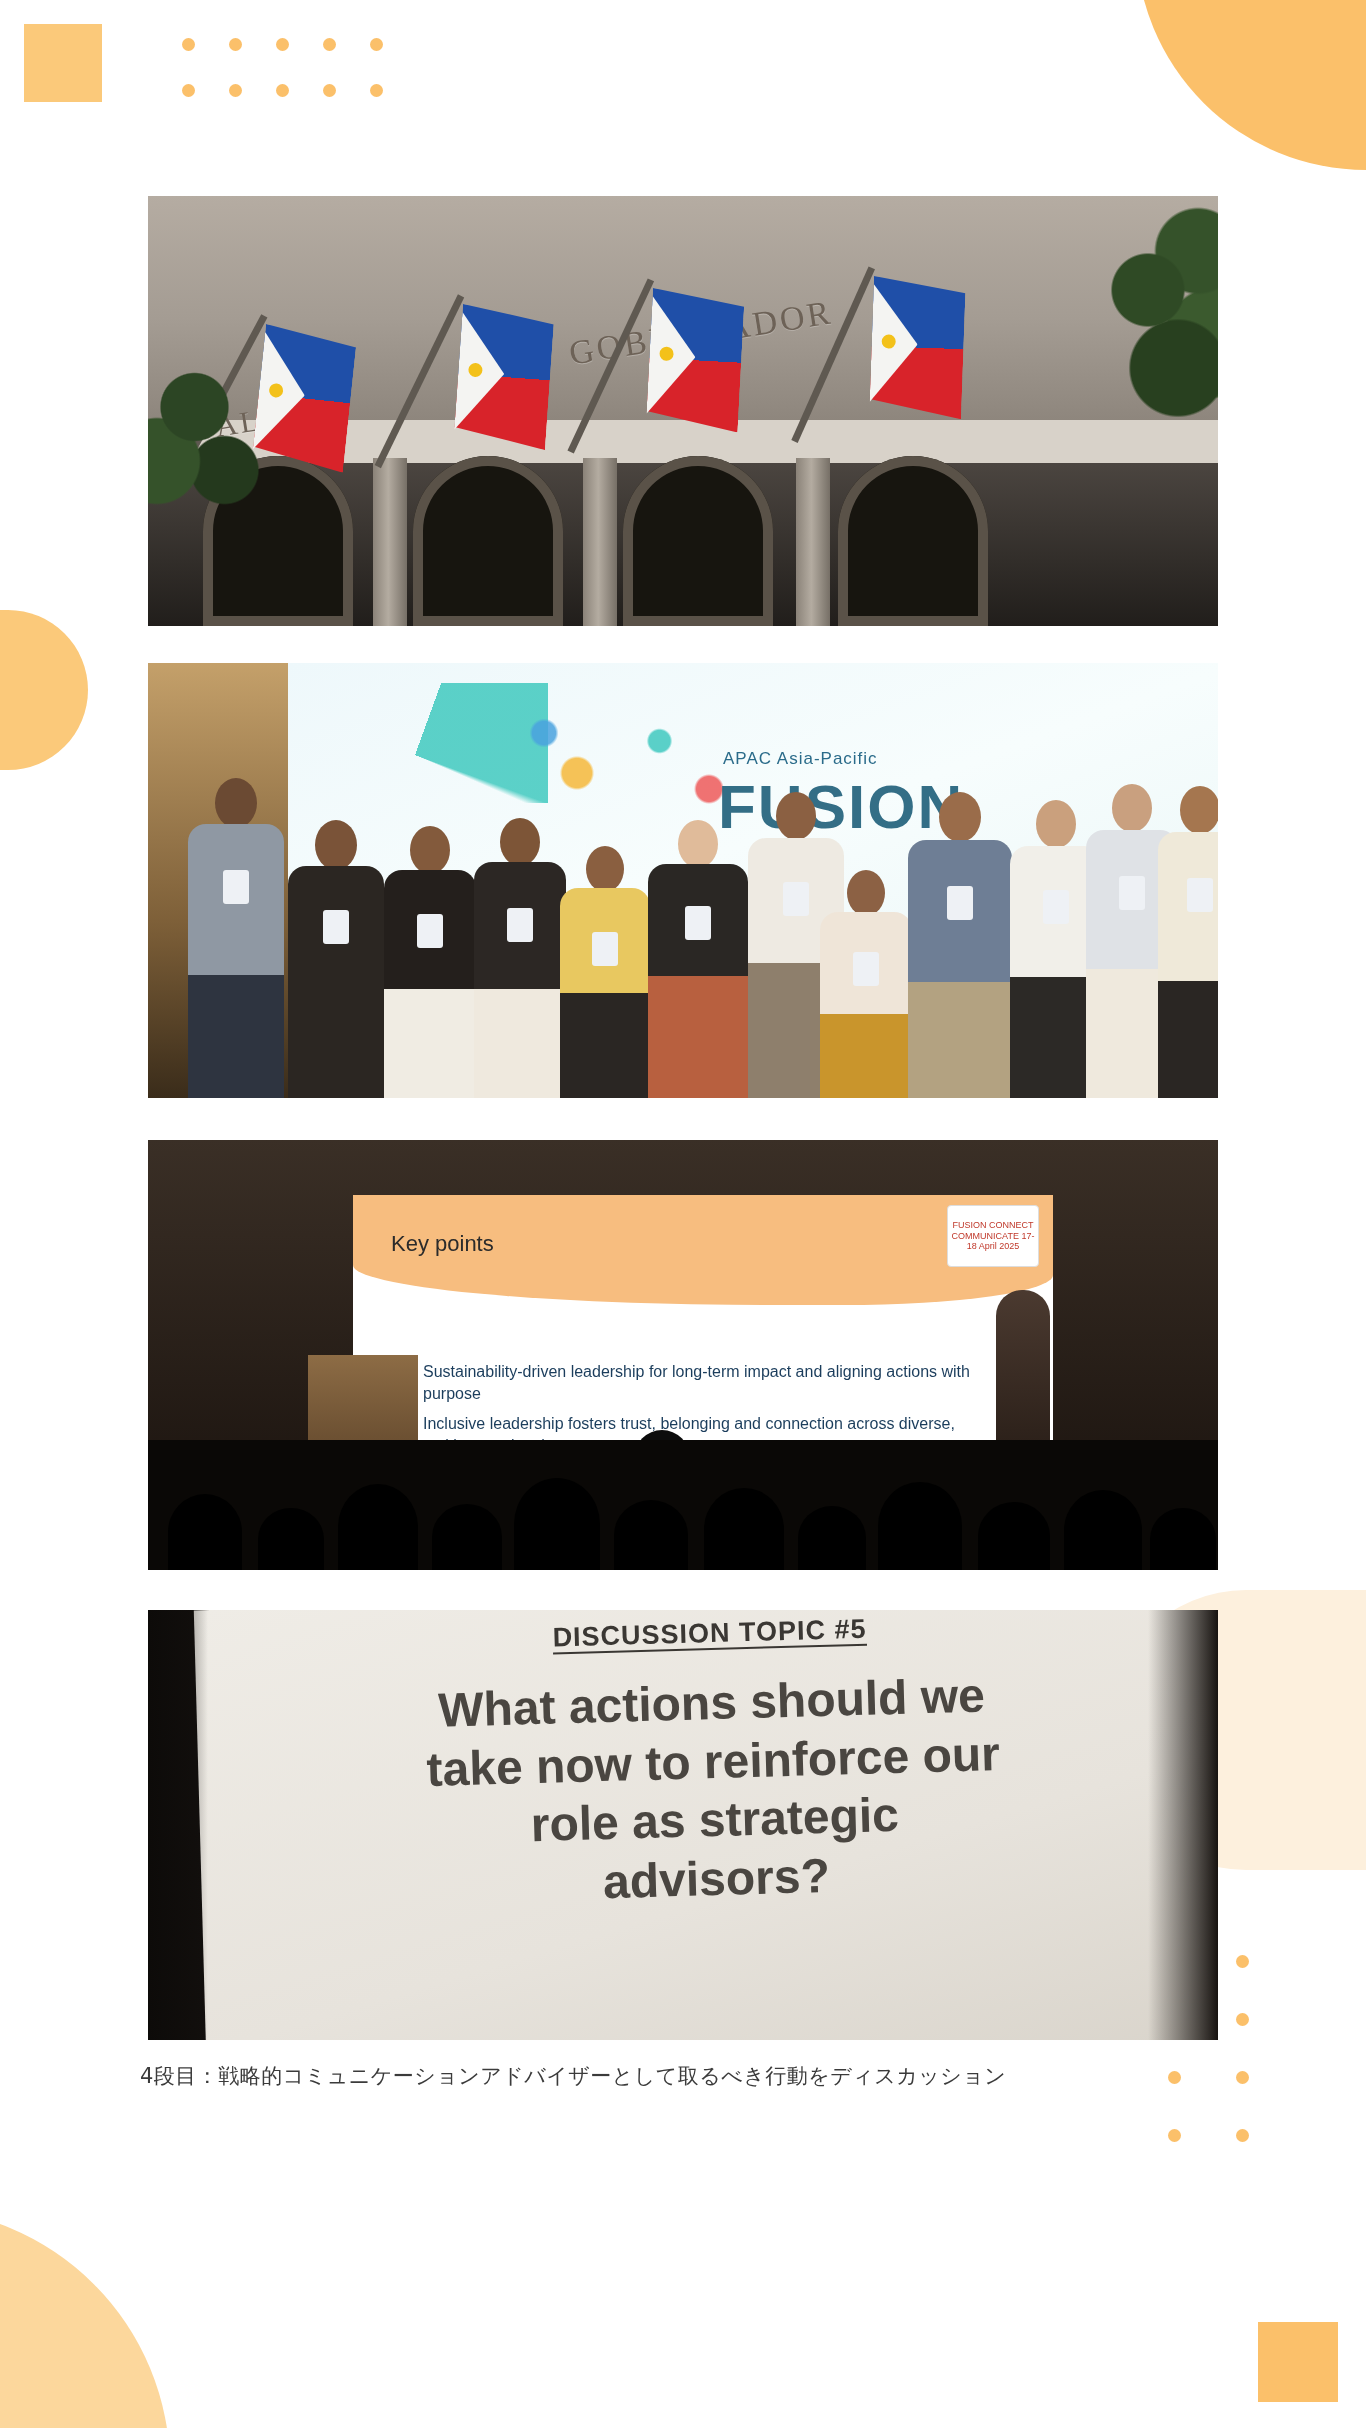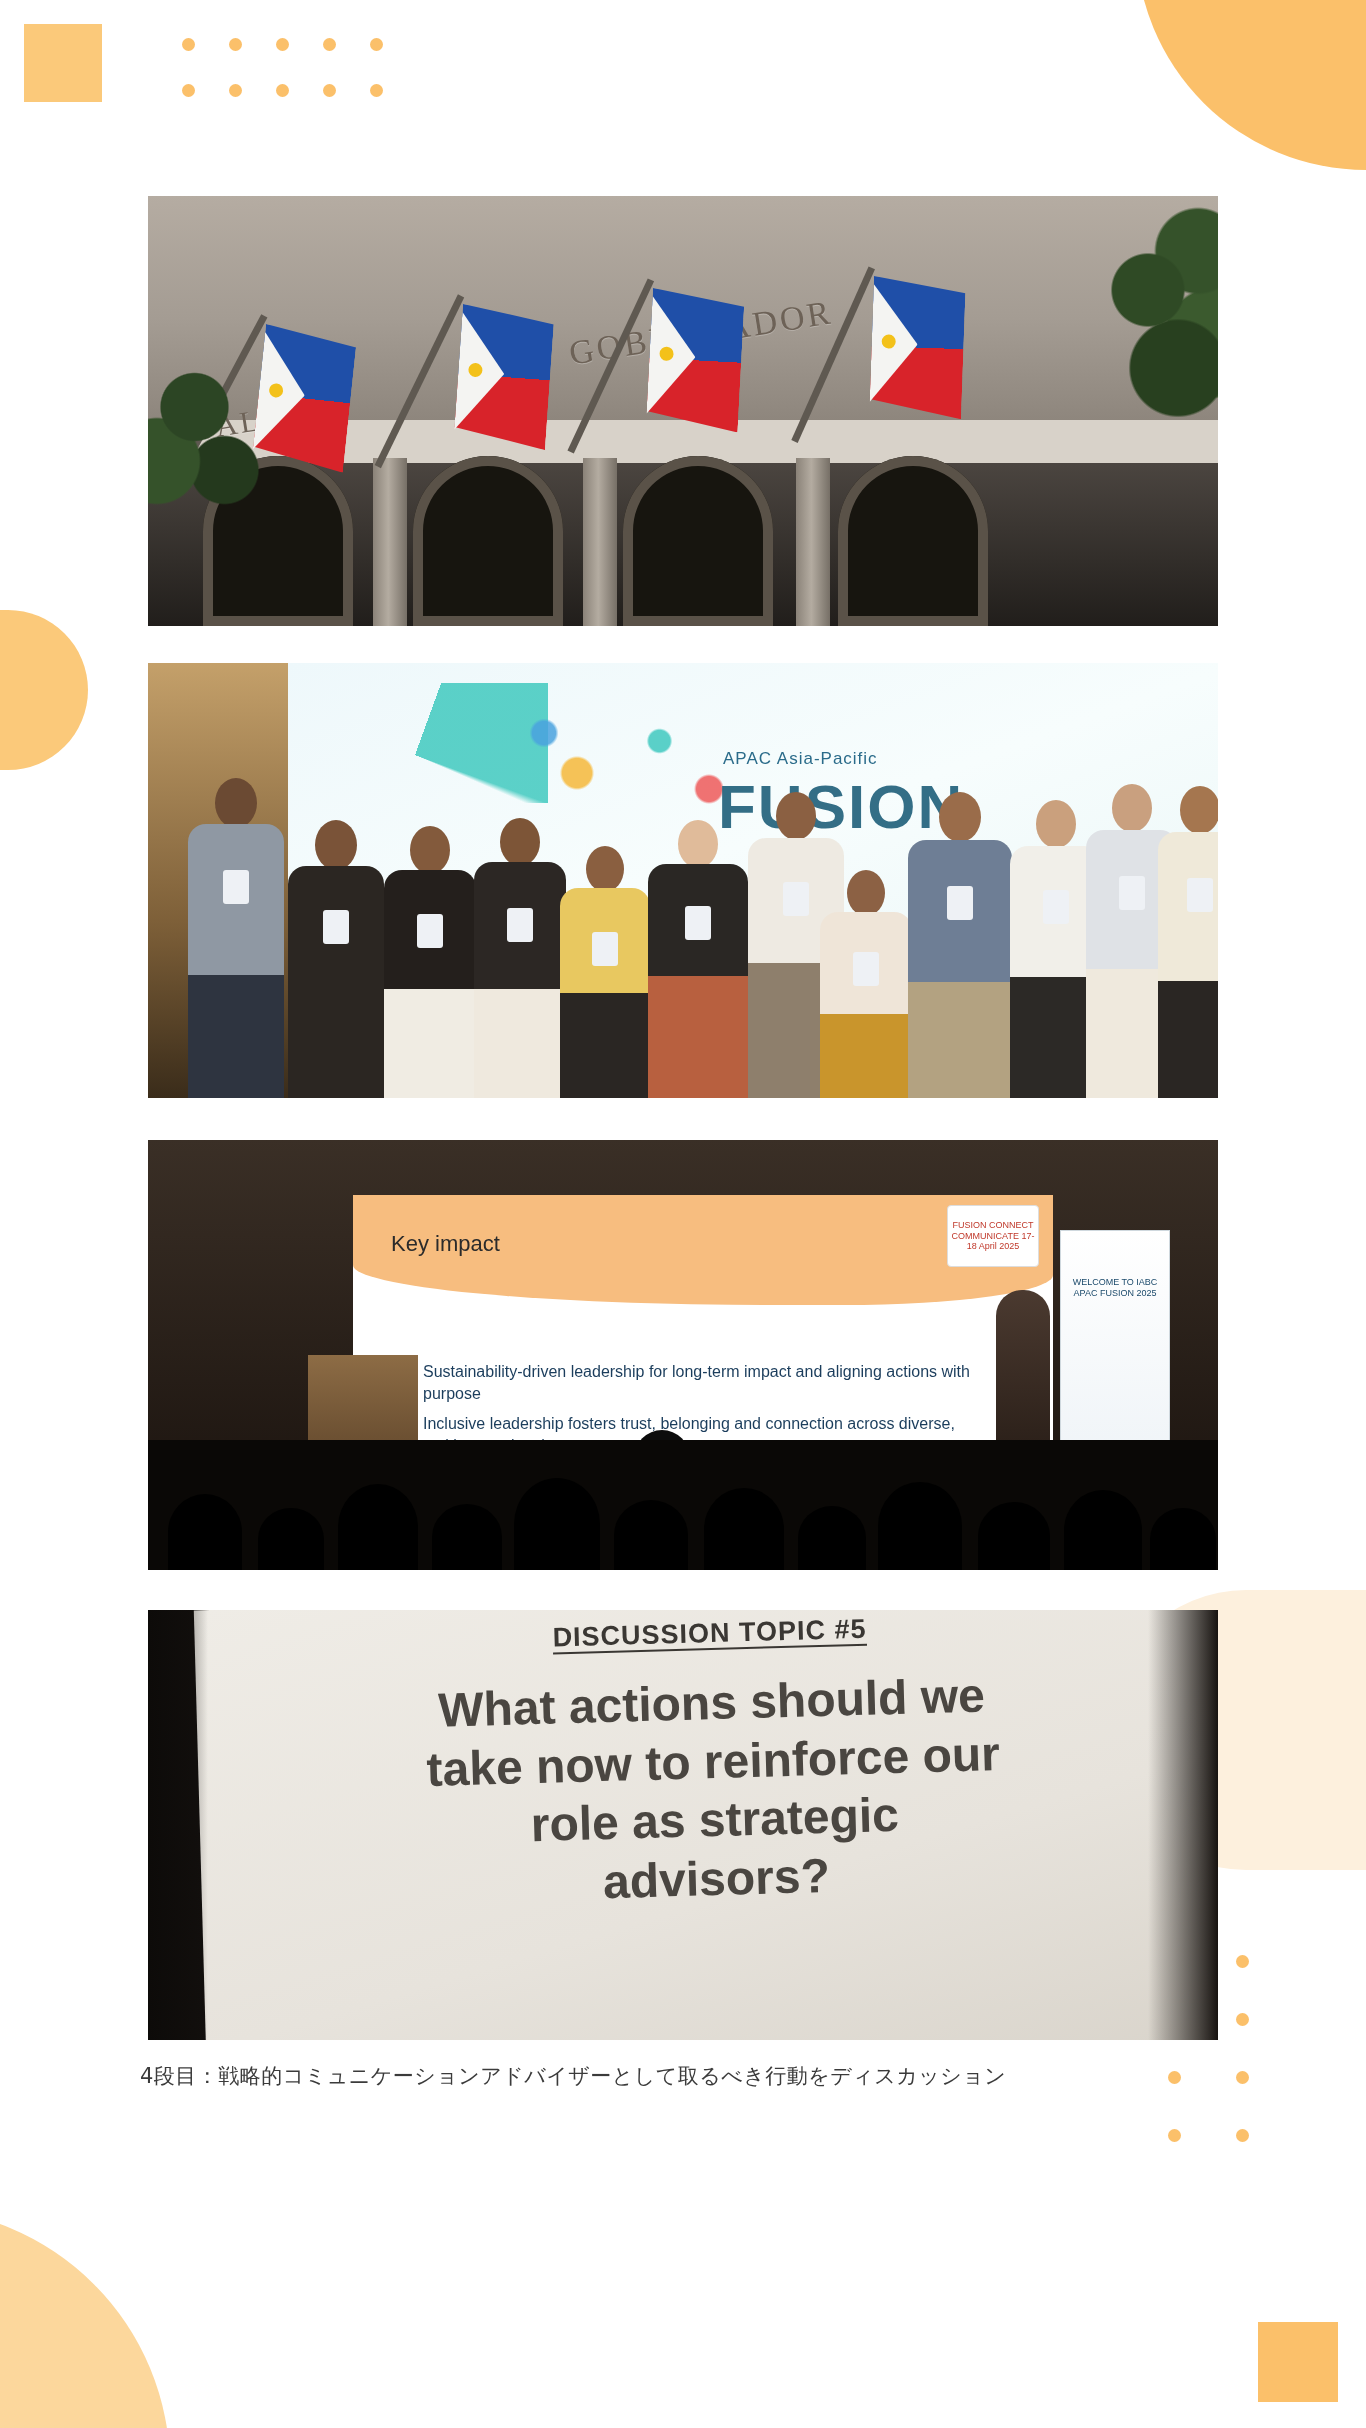--- a/index.html
+++ b/index.html
@@ -357,30 +357,29 @@
       <div class="body" style="top:50px; width:84px; height:266px; background:linear-gradient(180deg,#efe9d9 0 56%, #2a2623 56%);"></div>
       <div class="lanyard" style="top:96px;"></div>
     </div>
   </div>
 
   <div class="photo" id="photo3">
     <div class="p3-room"></div>
 
     <div class="p3-slide">
       <div class="p3-peach"></div>
-      <div class="p3-keypoints">Key impact</div>
+      <div class="p3-keypoints">Key points</div>
       <ul class="p3-bullets">
         <li>Sustainability-driven leadership for long-term impact and aligning actions with purpose</li>
         <li>Inclusive leadership fosters trust, belonging and connection across diverse, multigenerational teams</li>
         <li>Strategic communication aligns purpose, strategy and teams with action</li>
       </ul>
       <div class="p3-badge">FUSION CONNECT COMMUNICATE 17-18 April 2025</div>
     </div>
 
-    <div class="p3-banner">WELCOME TO IABC APAC FUSION 2025</div>
     <div class="p3-speaker"></div>
     <div class="p3-podium"></div>
 
     <div class="p3-num" style="left:486px; top:290px; width:56px; height:56px;">9</div>
     <div class="p3-num" style="left:742px; top:300px; width:54px; height:54px;">6</div>
 
     <div class="p3-crowd">
       <div class="h" style="left:20px;  width:74px;  height:76px;"></div>
       <div class="h" style="left:110px; width:66px;  height:62px;"></div>
       <div class="h" style="left:190px; width:80px;  height:86px;"></div>

